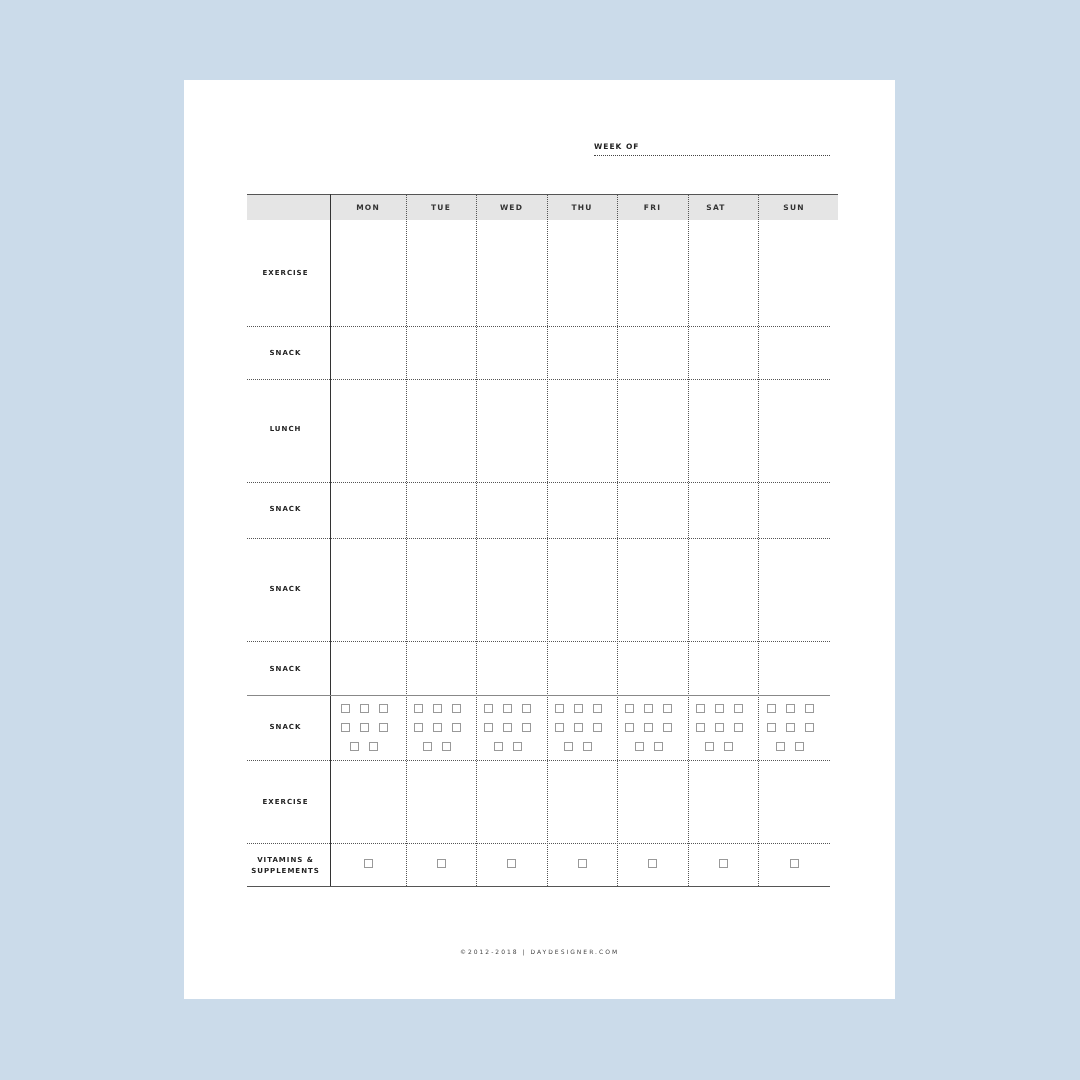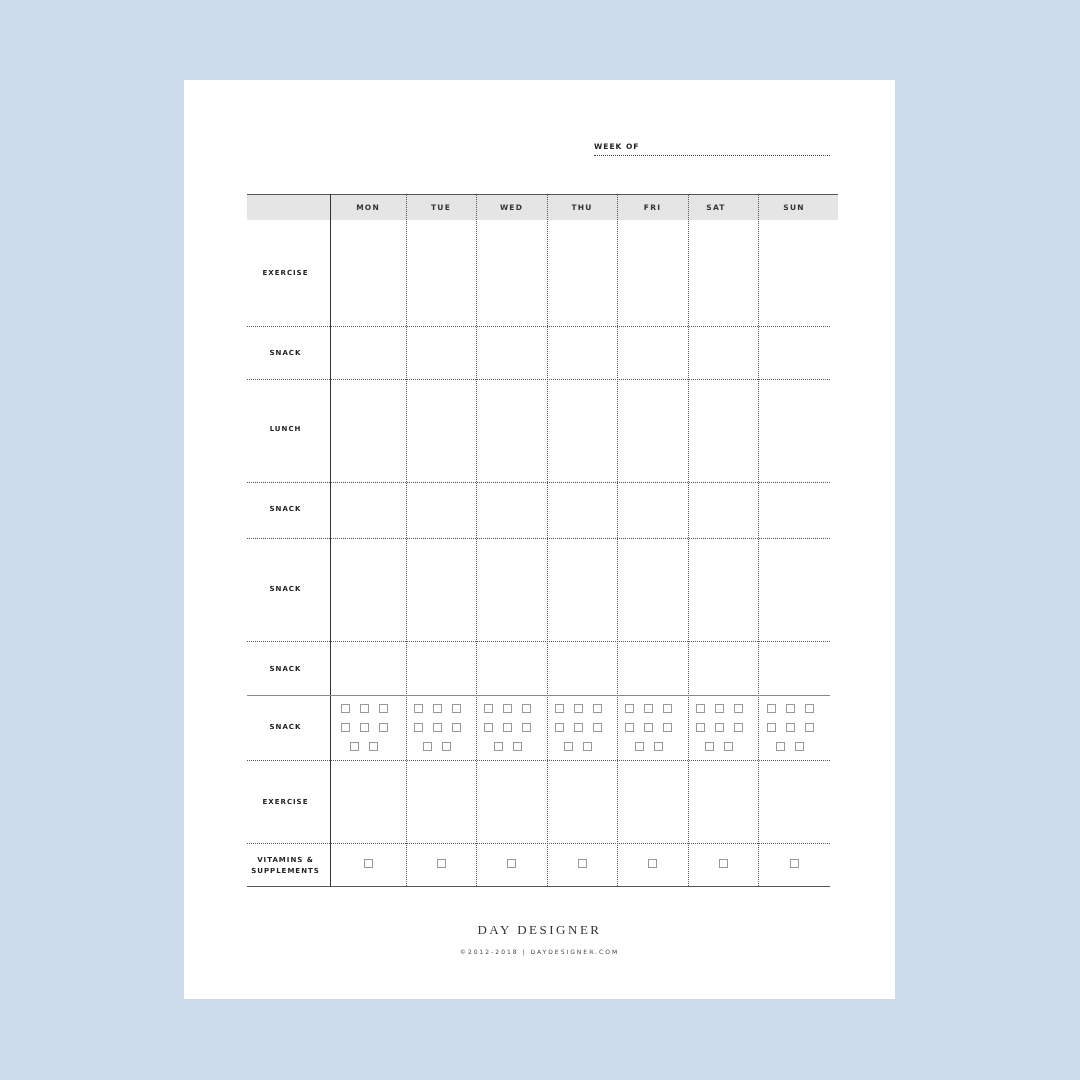--- a/index.html
+++ b/index.html
@@ -137,15 +137,14 @@
         <div class="box" style="left: 557.5px; top: 510px;"></div>
         <div class="box" style="left: 519.5px; top: 529px;"></div>
         <div class="box" style="left: 538.5px; top: 529px;"></div>
         <div class="box" style="left: 557.5px; top: 529px;"></div>
         <div class="box" style="left: 529px; top: 548px;"></div>
         <div class="box" style="left: 548px; top: 548px;"></div>
         <div class="box" style="left: 542.5px; top: 665px;"></div>
       </div>
   </div>
 
-  <div class="brand">DAY DESIGNER</div>
   <div class="foot">©2012-2018   |   DAYDESIGNER.COM</div>
 </div>
 
 </body></html>

